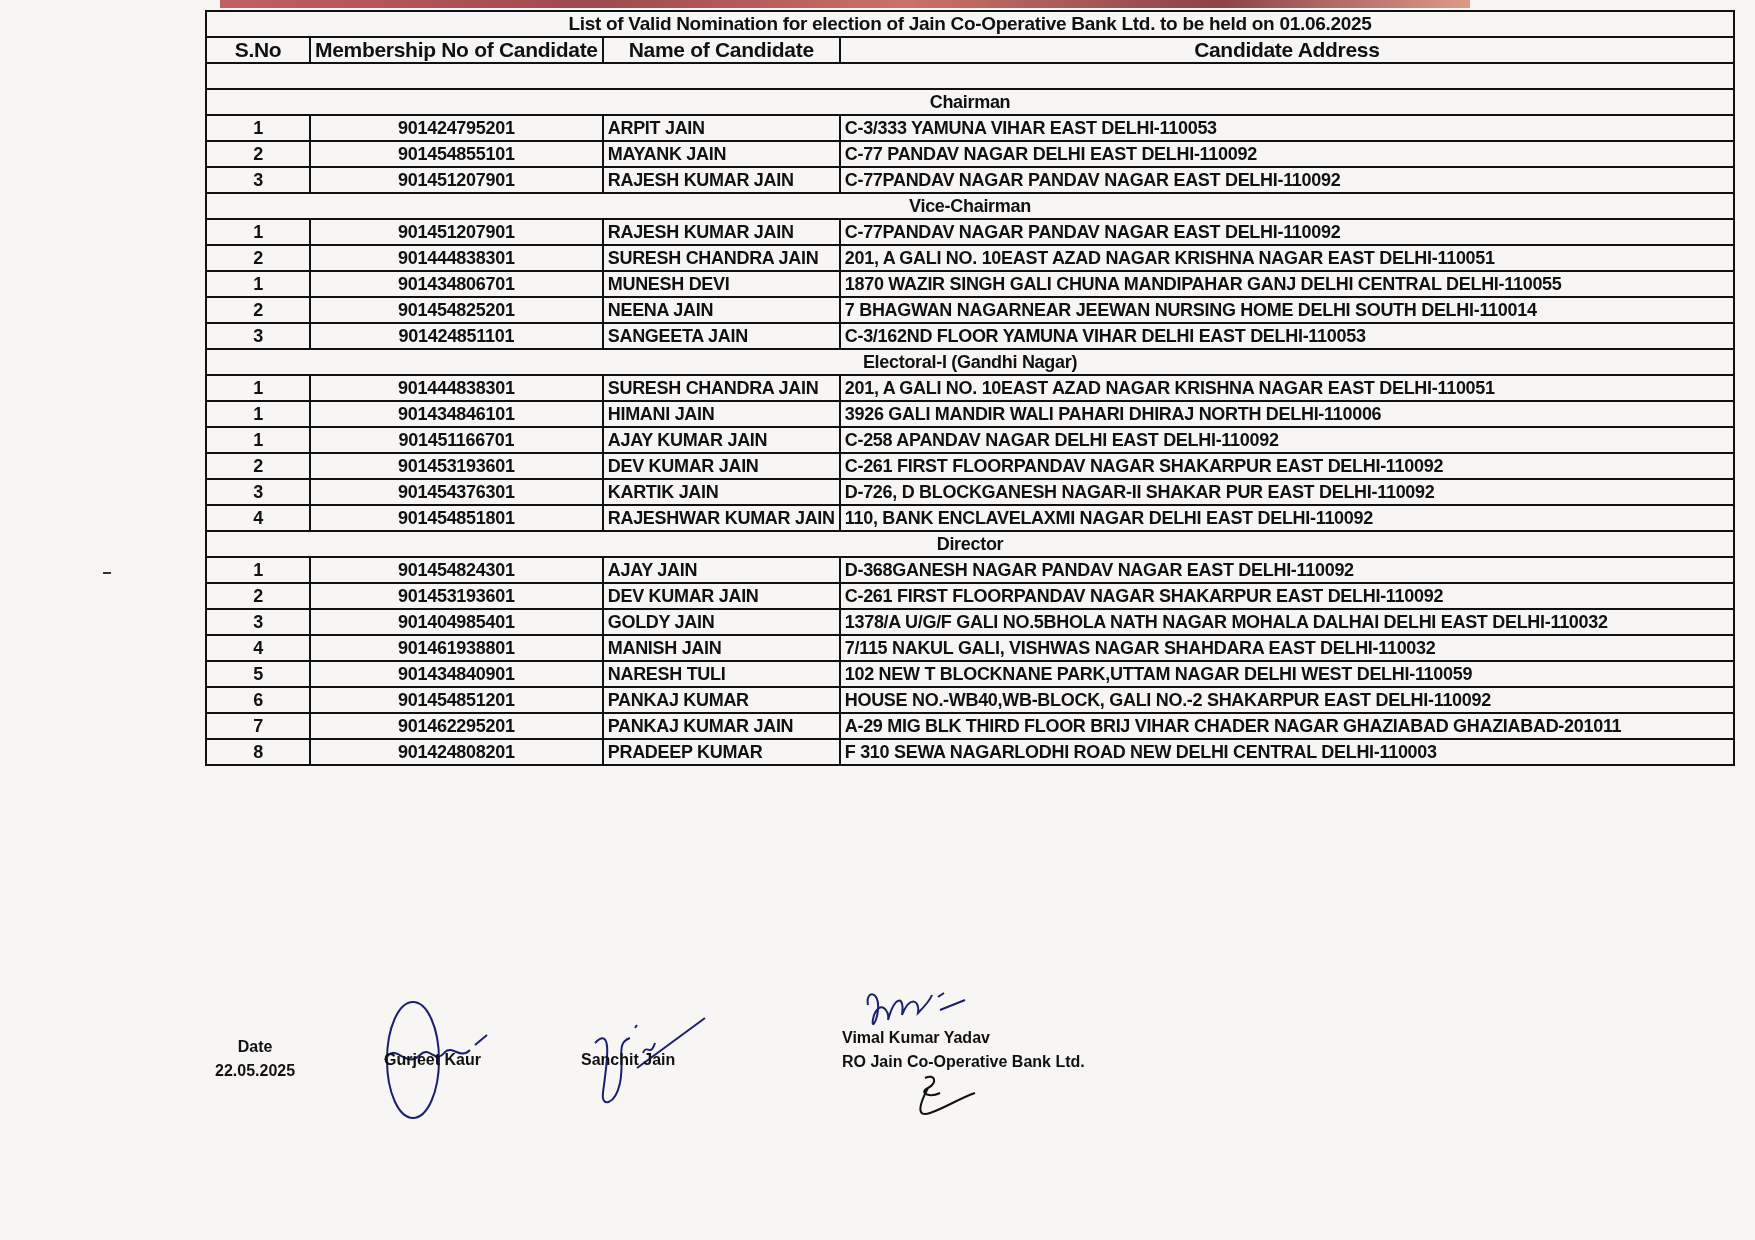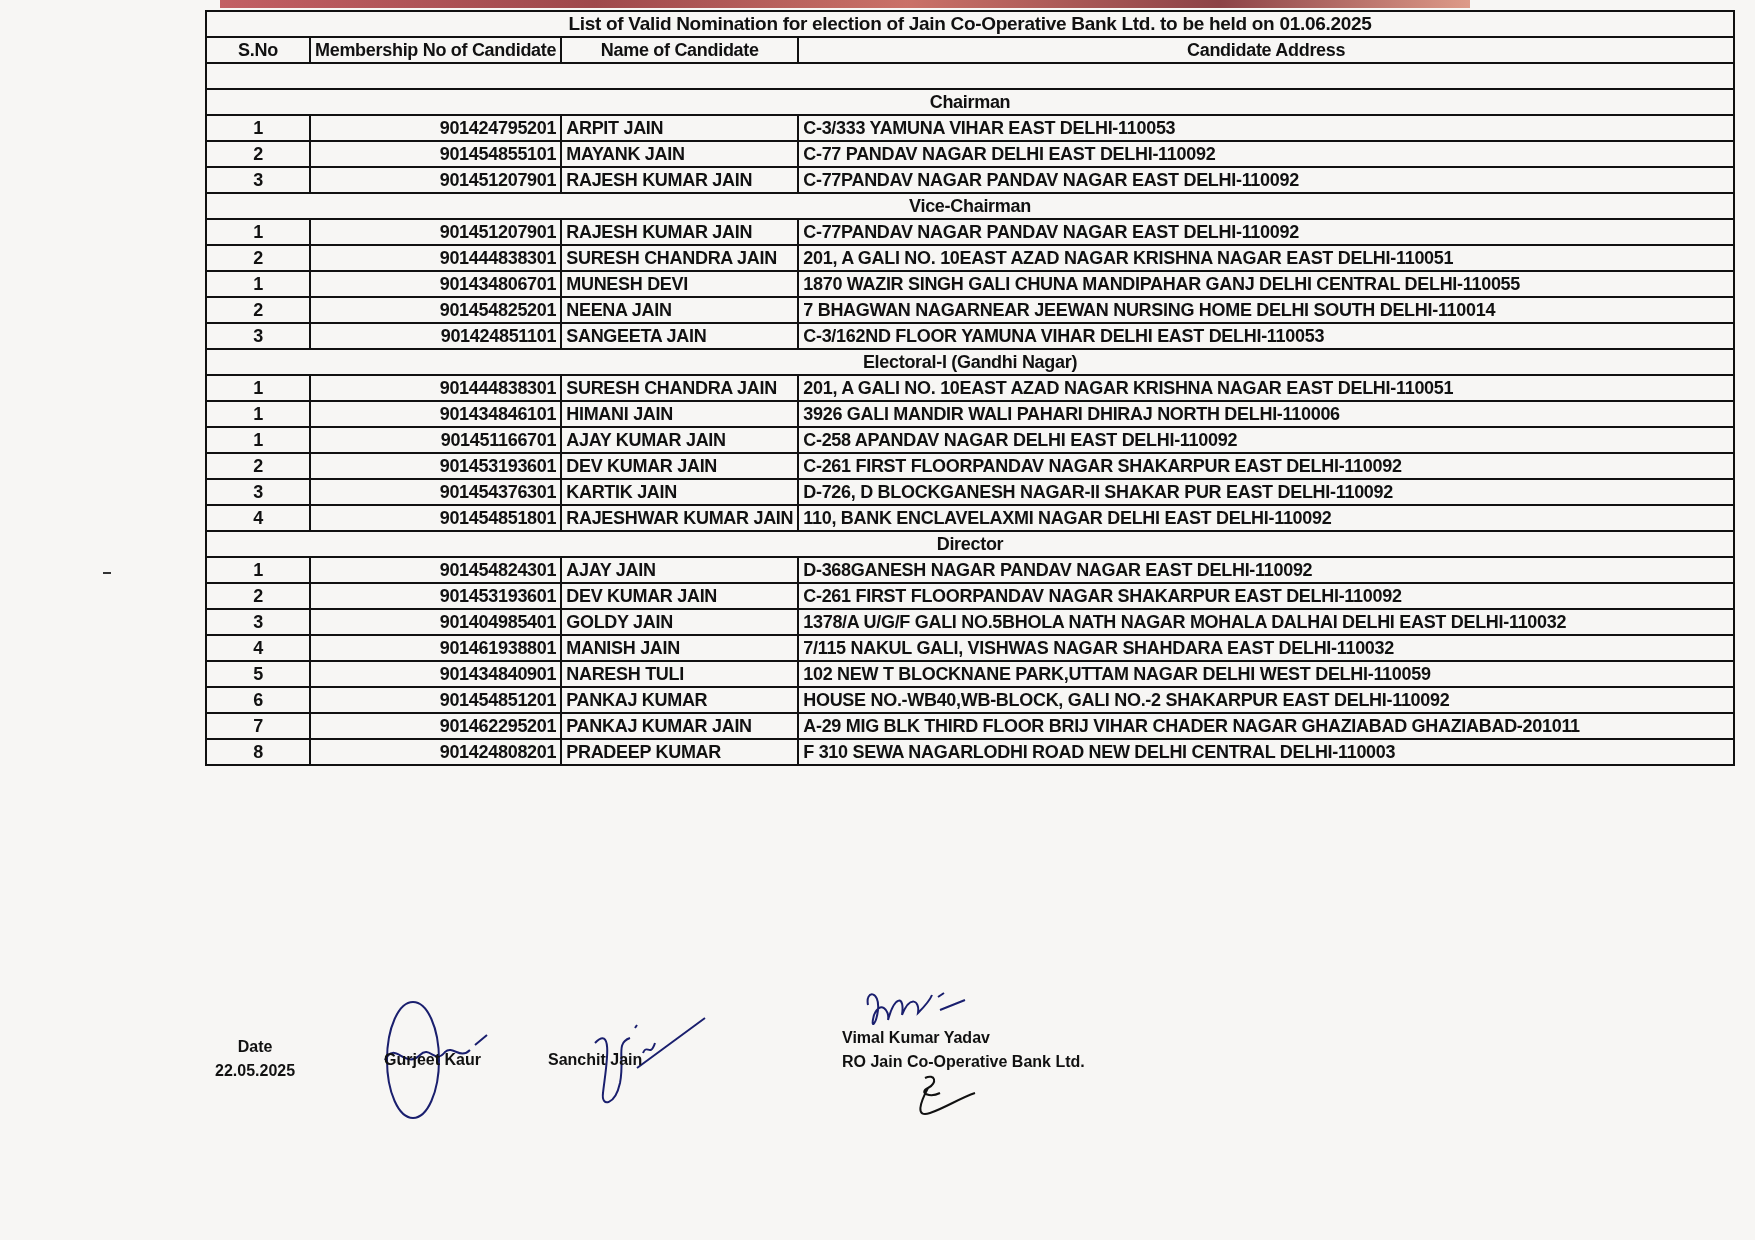--- a/index.html
+++ b/index.html
@@ -36,33 +36,33 @@
     .title-row td {
       text-align: center;
       font-size: 19px;
       height: 34px;
       font-weight: normal;
       font-weight: 600;
     }
     .head-row th {
       height: 86px;
       font-weight: 600;
-      font-size: 18px;
+      font-size: 21px;
       white-space: normal;
       line-height: 26px;
     }
     .spacer-row td { height: 22px; border-left: 2px solid #111; border-right: 2px solid #111; }
     .section-row td {
       text-align: center;
       height: 24px;
       border-top: none; border-bottom: 2px solid #111;
       font-weight: 600;
     }
     td.sno { text-align: center; width: 94px; }
-    td.mem { text-align: right; width: 228px; font-weight: 600; }
+    td.mem { text-align: center; width: 228px; font-weight: 600; }
     td.name { text-align: left; width: 220px; }
     td.addr { text-align: left; }
     .footer { position: absolute; top: 1035px; left: 0; width: 1582px; height: 150px; font-weight: bold; font-size: 16px; }
     .footer .date { position: absolute; left: 215px; top: 0; text-align: center; line-height: 24px; }
     .footer .sig-name { position: absolute; white-space: nowrap; }
     .scribble { position: absolute; }
     .dash-mark { position: absolute; left: 103px; top: 572px; width: 8px; height: 2px; background: #333; }
   </style>
 </head>
 <body>
@@ -241,21 +241,21 @@
 
   <svg class="scribble" style="left:375px; top:-35px;" width="140" height="135" viewBox="0 0 140 135">
     <ellipse cx="38" cy="60" rx="26" ry="58" fill="none" stroke="#1a1f6e" stroke-width="2"></ellipse>
     <path d="M10 60 C20 40 30 70 45 55 C55 45 60 65 70 52 C78 45 85 60 95 50 M100 45 L112 35" fill="none" stroke="#1a1f6e" stroke-width="2"></path>
   </svg>
   <span class="sig-name" style="left:384px; top:16px;">Gurjeet Kaur</span>
 
   <svg class="scribble" style="left:575px; top:-22px;" width="140" height="100" viewBox="0 0 140 100">
     <path d="M20 30 C40 10 30 60 28 80 C26 95 40 92 45 70 C50 45 40 30 55 25 M60 15 L62 12 M68 40 C72 30 75 45 80 30 M62 55 L130 5" fill="none" stroke="#1a1f6e" stroke-width="2"></path>
   </svg>
-  <span class="sig-name" style="left:548px; top:16px;">Sanchit Jain</span>
+  <span class="sig-name" style="left:581px; top:16px;">Sanchit Jain</span>
 
   <svg class="scribble" style="left:860px; top:-50px;" width="110" height="50" viewBox="0 0 110 50">
     <path d="M8 20 C5 5 20 5 18 25 C16 40 10 45 14 30 C20 15 30 25 28 35 C35 10 45 10 42 30 C50 10 60 15 58 28 C66 20 70 15 72 10 M78 12 L84 8 M80 25 L105 15" fill="none" stroke="#1a1f6e" stroke-width="2"></path>
   </svg>
   <span class="sig-name" style="left:842px; top:-6px;">Vimal Kumar Yadav</span>
   <span class="sig-name" style="left:842px; top:18px;">RO Jain Co-Operative Bank Ltd.</span>
 
   <svg class="scribble" style="left:910px; top:38px;" width="70" height="50" viewBox="0 0 70 50">
     <path d="M15 5 C25 0 28 10 18 15 C8 20 20 25 30 20 M18 15 C10 30 5 45 20 40 C35 35 50 25 65 20" fill="none" stroke="#111" stroke-width="2"></path>
   </svg>

